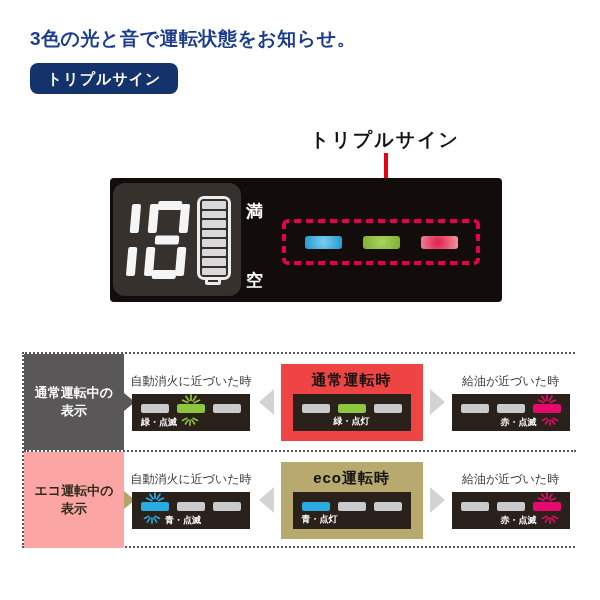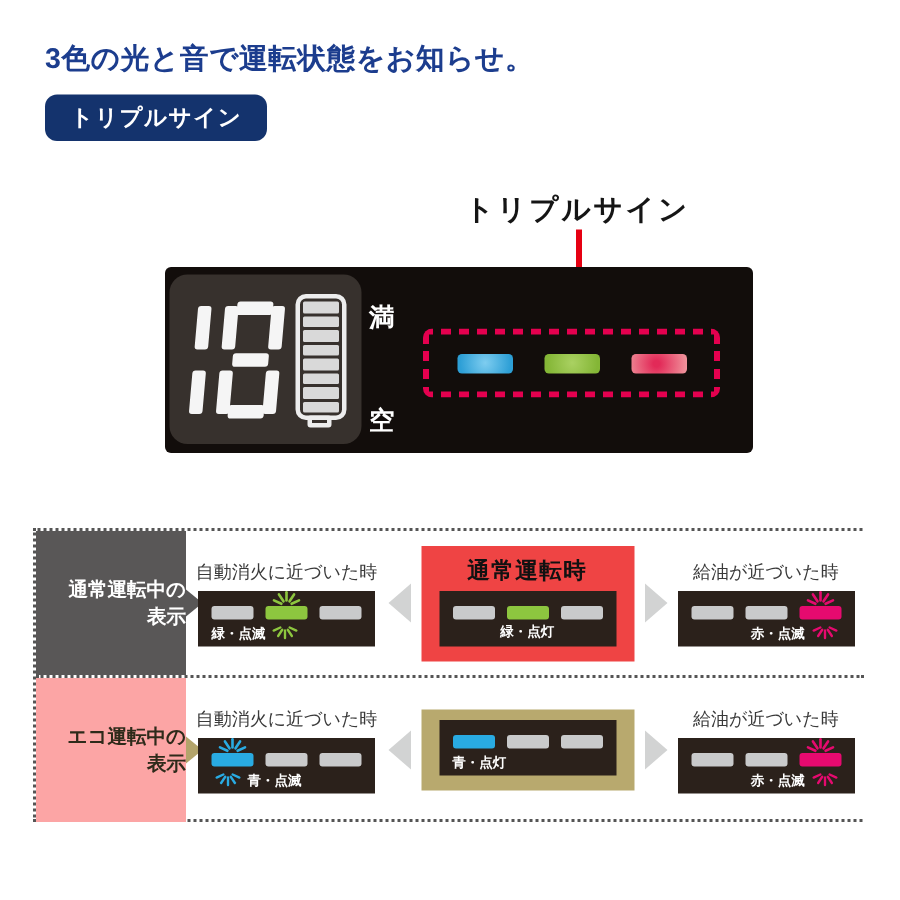--- a/index.html
+++ b/index.html
@@ -39,21 +39,21 @@
   .bl-blue{background:radial-gradient(circle at 50% 45%,#7ecdf0 0%,#2d9fd6 85%);}
   .bl-green{background:radial-gradient(circle at 50% 45%,#aad162 0%,#84b636 85%);}
   .bl-red{background:radial-gradient(circle at 45% 50%,#e22a58 10%,#f0939c 95%);}
 
   
   .table{position:absolute;left:22px;top:352px;width:556px;height:196px;
          border:2px dotted #555;box-sizing:border-box;}
   .trow{display:flex;height:96px;}
   .trow.first{border-bottom:2px dotted #555;}
   .rlabel{position:relative;flex:none;width:100px;display:flex;flex-direction:column;
-          align-items:flex-end;justify-content:center;font-size:13px;font-weight:bold;line-height:1.4;}
+          align-items:center;justify-content:center;font-size:13px;font-weight:bold;line-height:1.4;}
   .rlabel.normal{background:#595757;color:#fff;}
   .rlabel.eco{background:#fca5a5;color:#2e2a1a;}
   .rlabel .notch{position:absolute;left:100%;top:50%;transform:translateY(-50%);width:0;height:0;
           border-top:9px solid transparent;border-bottom:9px solid transparent;}
   .rlabel.normal .notch{border-left:11px solid #595757;}
   .rlabel.eco .notch{border-left:11px solid #b3a46b;}
   .rcontent{flex:1;display:flex;align-items:center;justify-content:center;gap:5px;}
   .cellgroup{display:flex;flex-direction:column;align-items:center;gap:4px;}
   .caption{font-size:12px;color:#3a3a3a;white-space:nowrap;}
   .centerbox{display:flex;flex-direction:column;align-items:center;gap:4px;padding:7px 12px 10px;}
@@ -236,20 +236,21 @@
                   <line x1="9.8" y1="8.6" x2="6.5" y2="3.6" stroke="#29abe2" stroke-width="1.9" stroke-linecap="round"></line>
                   <line x1="15.7" y1="10.4" x2="21.1" y2="7.9" stroke="#29abe2" stroke-width="1.9" stroke-linecap="round"></line>
                   <line x1="8.3" y1="10.4" x2="2.9" y2="7.9" stroke="#29abe2" stroke-width="1.9" stroke-linecap="round"></line>
                 </svg>
                 <span class="state-label">青・点滅</span>
               </div>
             </div>
         </div>
         <div class="flow-arrow arrow-left"></div>
         <div class="centerbox eco">
+          <div class="cb-title">eco運転時</div>
           <div class="ind-panel">
               <div class="lights">
                 <span class="light" style="background:#29abe2"></span>
                 <span class="light" style="background:#c9cacb"></span>
                 <span class="light" style="background:#c9cacb"></span>
               </div>
               <div class="label-row jl">
                 <span class="state-label">青・点灯</span>
               </div>
             </div>

